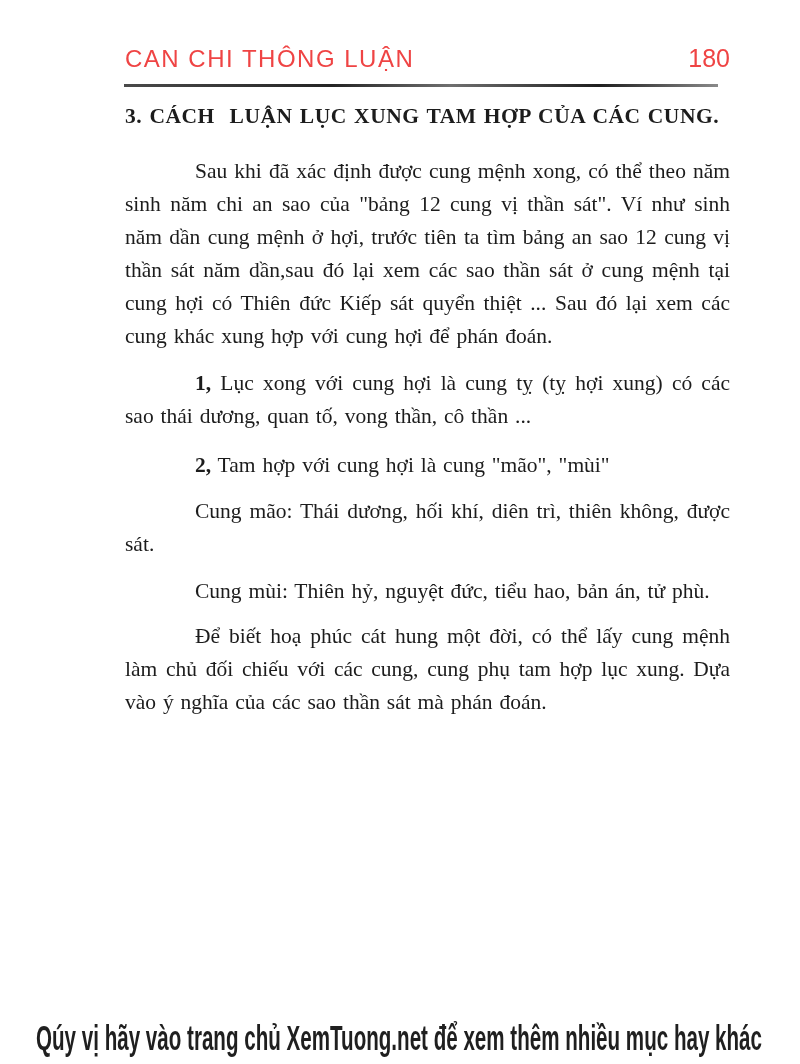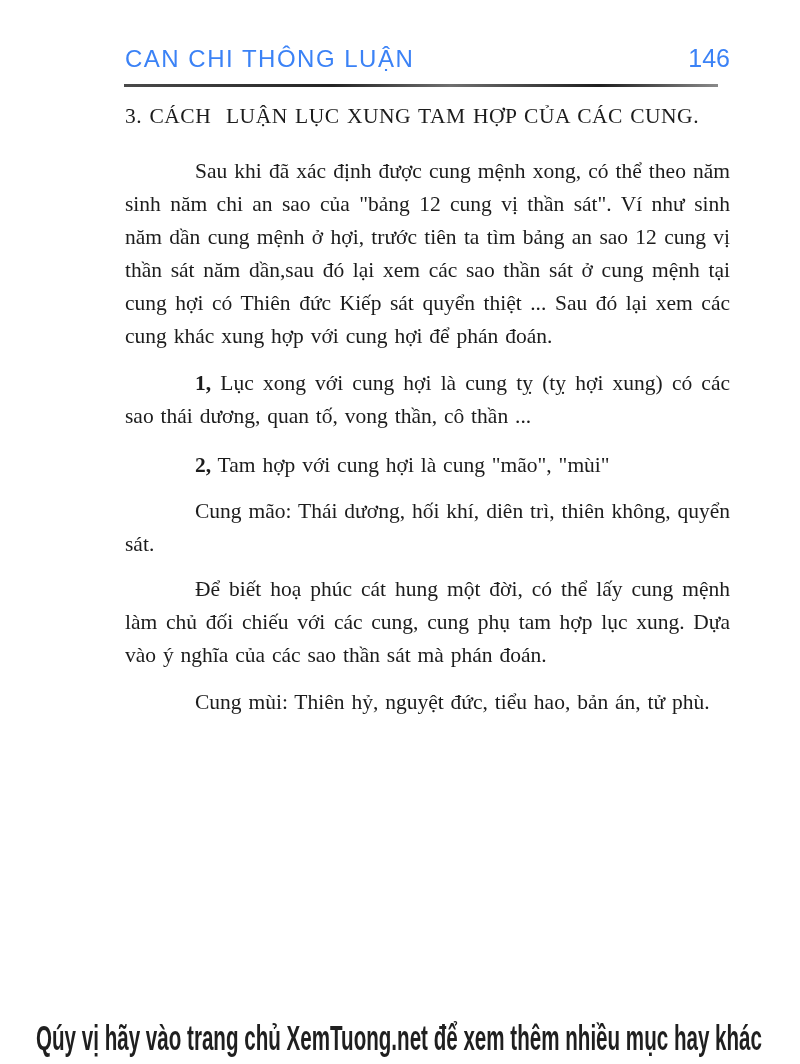--- a/index.html
+++ b/index.html
@@ -15,21 +15,21 @@
   
   .header {
     position: absolute;
     top: 44px;
     left: 125px;
     width: 605px;
     display: flex;
     justify-content: space-between;
     align-items: baseline;
     font-family: "Liberation Sans", sans-serif;
-    color: #3b82f6;
+    color: #ef4444;
   }
   .header .title {
     font-size: 24px;
     letter-spacing: 1.5px;
   }
   .header .pagenum {
     font-size: 25px;
   }
   .header-rule {
     position: absolute;
@@ -60,21 +60,21 @@
     font-size: 21.5px;
     line-height: 33px;
     text-align: justify;
     word-spacing: 1.5px;
   }
   .indent { text-indent: 70px; }
   .p-intro   { margin-top: 9px !important; }
   .heading {
     margin: 27px 0 0 0;
     font-size: 22px;
-    font-weight: normal;
+    font-weight: bold;
     letter-spacing: 0.5px;
     white-space: pre-wrap;
     line-height: 30px;
   }
   .p-section { margin-top: 22px !important; }
   .item-1    { margin-top: 14px !important; }
   .item-2    { margin-top: 16px !important; font-family: Liberation Serif, serif; }
   .p-mao     { margin-top: 13px !important; }
   .p-mui     { margin-top: 14px !important; }
   .p-close   { margin-top: 12px !important; }
@@ -90,39 +90,39 @@
   }
 </style>
 </head>
 <body>
 
 <div class="page">
 
 
   <div class="header">
     <span class="title">CAN CHI THÔNG LUẬN</span>
-    <span class="pagenum">146</span>
+    <span class="pagenum">180</span>
   </div>
   <div class="header-rule"></div>
 
   <div class="content">
 
     <p class="heading">3. CÁCH  LUẬN LỤC XUNG TAM HỢP CỦA CÁC CUNG.</p>
 
     <p class="indent p-section">Sau khi đã xác định được cung mệnh xong, có thể theo năm sinh năm chi an sao của "bảng 12 cung vị thần sát". Ví như sinh năm dần cung mệnh ở hợi, trước tiên ta tìm bảng an sao 12 cung vị thần sát năm dần,sau đó lại xem các sao thần sát ở cung mệnh tại cung hợi có Thiên đức Kiếp sát quyển thiệt ... Sau đó lại xem các cung khác xung hợp với cung hợi để phán đoán.</p>
 
     <p class="indent item-1"><span class="lead">1,</span><span> Lục xong với cung hợi là cung tỵ (tỵ hợi xung) có các sao thái dương, quan tố, vong thần, cô thần ...</span></p>
 
     <p class="indent item-2"><span class="lead">2,</span><span> Tam hợp với cung hợi là cung "mão", "mùi"</span></p>
 
-    <p class="indent p-mao">Cung mão: Thái dương, hối khí, diên trì, thiên không, quyển sát.</p>
+    <p class="indent p-mao">Cung mão: Thái dương, hối khí, diên trì, thiên không, được sát.</p>
+
+    <p class="indent p-mui">Cung mùi: Thiên hỷ, nguyệt đức, tiểu hao, bản án, tử phù.</p>
 
     <p class="indent p-close">Để biết hoạ phúc cát hung một đời, có thể lấy cung mệnh làm chủ đối chiếu với các cung, cung phụ tam hợp lục xung. Dựa vào ý nghĩa của các sao thần sát mà phán đoán.</p>
-
-    <p class="indent p-mui">Cung mùi: Thiên hỷ, nguyệt đức, tiểu hao, bản án, tử phù.</p>
   </div>
 
   <div class="footer">
     <svg width="800" height="54">
       <text x="36" y="40" font-family="Liberation Sans, sans-serif" font-weight="bold" font-size="35" textLength="726" lengthAdjust="spacingAndGlyphs" fill="#1f1f1f">Qúy vị hãy vào trang chủ XemTuong.net để xem thêm nhiều mục hay khác</text>
     </svg>
   </div>
 
 </div>
 

